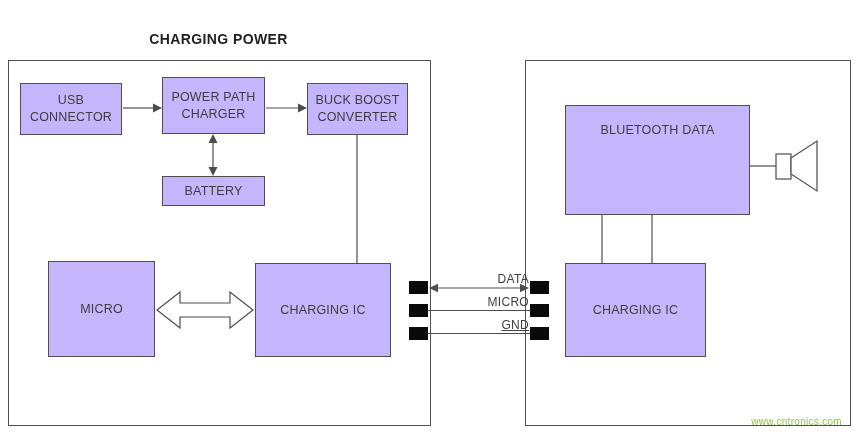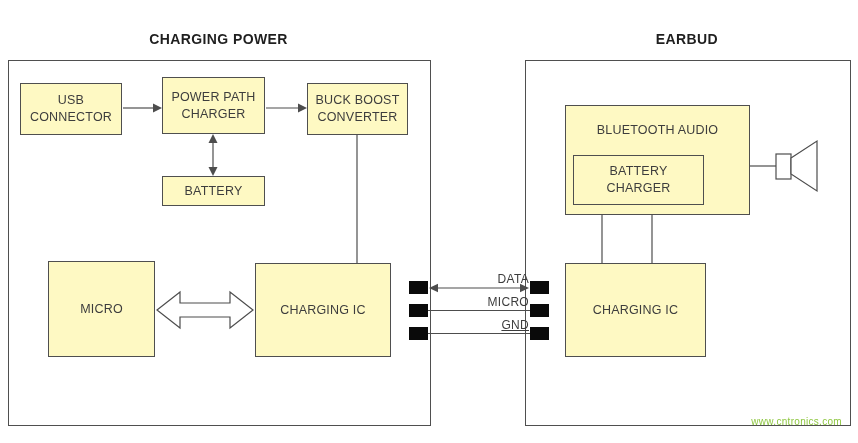--- a/index.html
+++ b/index.html
@@ -19,21 +19,21 @@
     text-align:center;
   }
   .outer-box{
     position:absolute;
     border:1px solid #4f4f4f;
     background:#ffffff;
   }
   .block{
     position:absolute;
     border:1px solid #4f4f4f;
-    background:#fef9c3;
+    background:#c4b5fd;
     display:flex;
     align-items:center;
     justify-content:center;
     text-align:center;
     font-size:12.5px;
     color:#3d3d3d;
     letter-spacing:.2px;
     line-height:1.35;
     padding:2px;
     box-sizing:border-box;
@@ -64,21 +64,20 @@
     color:#8dc63f;
     letter-spacing:.3px;
   }
 </style>
 </head>
 <body>
 
 <div id="stage">
 
   <div class="section-title" style="left:8px;top:31px;width:421px;">CHARGING POWER</div>
-  <div class="section-title" style="left:525px;top:31px;width:324px;">EARBUD</div>
 
   <div class="outer-box" style="left:8px;top:60px;width:421px;height:364px;"></div>
   <div class="outer-box" style="left:525px;top:60px;width:324px;height:364px;"></div>
 
   <svg id="svg-layer" viewBox="0 0 858 443" xmlns="http://www.w3.org/2000/svg">
 
     <g stroke="#4d4d4d" fill="#4d4d4d">
       <line x1="123" y1="108" x2="154" y2="108" stroke-width="1.2"></line>
       <polygon points="162,108 153,103.5 153,112.5" stroke="none"></polygon>
     </g>
@@ -149,21 +148,20 @@
   <div class="block" style="left:162px;top:176px;width:103px;height:30px;">BATTERY</div>
 
   <div class="block" style="left:48px;top:261px;width:107px;height:96px;">MICRO</div>
 
   <div class="block" style="left:255px;top:263px;width:136px;height:94px;">CHARGING IC</div>
 
   <div class="bus-label" style="left:429px;top:272px;">DATA</div>
   <div class="bus-label" style="left:429px;top:295px;">MICRO</div>
   <div class="bus-label" style="left:429px;top:318px;text-decoration:underline;">GND</div>
 
-  <div class="block block-label-top" style="left:565px;top:105px;width:185px;height:110px;">BLUETOOTH AUDIO</div>
+  <div class="block block-label-top" style="left:565px;top:105px;width:185px;height:110px;">BLUETOOTH DATA</div>
 
-  <div class="block" style="left:573px;top:155px;width:131px;height:50px;">BATTERY CHARGER</div>
 
   <div class="block" style="left:565px;top:263px;width:141px;height:94px;">CHARGING IC</div>
 
   <div class="watermark">www.cntronics.com</div>
 
 </div>
 
 </body></html>

